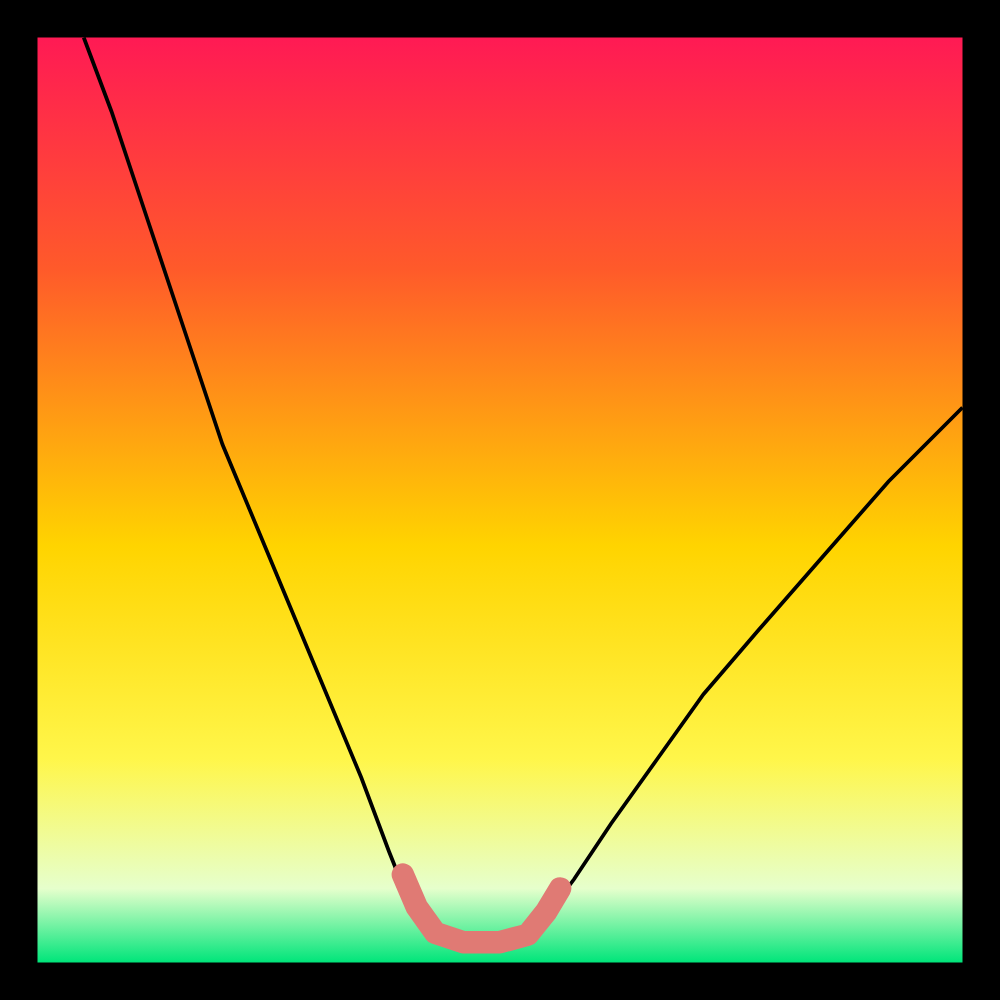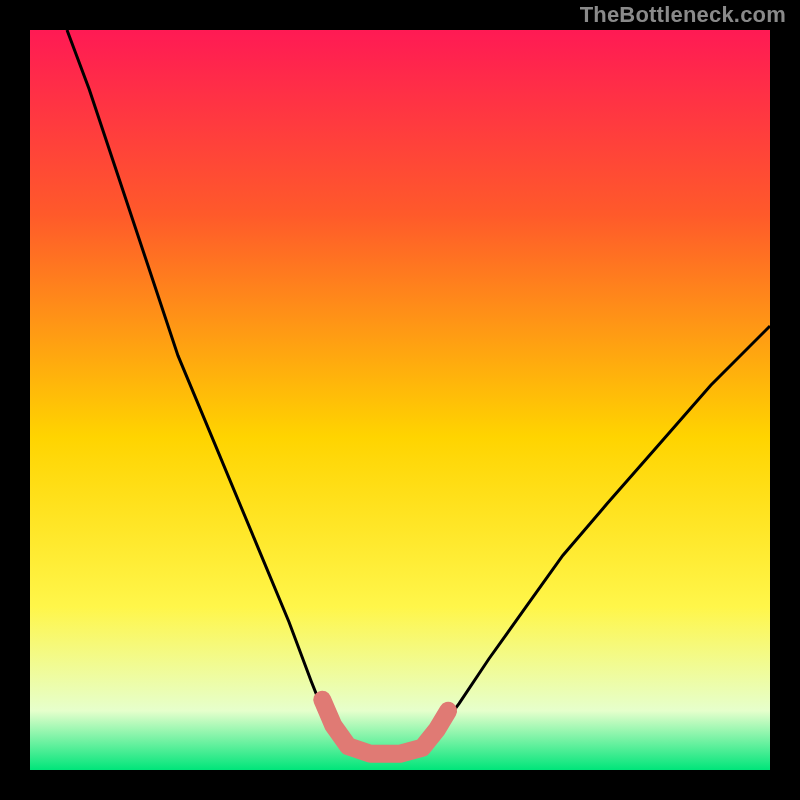--- a/index.html
+++ b/index.html
@@ -47,14 +47,13 @@
           <stop offset="78%" stop-color="#fff64a"></stop>
           <stop offset="92%" stop-color="#e6ffcc"></stop>
           <stop offset="100%" stop-color="#00e57a"></stop>
         </linearGradient>
   </defs>
   <rect id="plot-rect" fill="url(#bg-grad)" x="30" y="30" width="740" height="740"></rect>
   <path id="curve-path" fill="none" stroke-width="3" d="M67.0 30.0 L89.2 89.2 L118.8 178.0 L148.4 266.8 L178.0 355.6 L215.0 444.4 L252.0 533.2 L289.0 622.0 L311.2 681.2 L326.0 718.2 L340.8 740.4 L355.6 751.5 L370.4 755.2 L385.2 755.2 L400.0 755.2 L414.8 751.5 L437.0 733.0 L459.2 703.4 L488.8 659.0 L525.8 607.2 L562.8 555.4 L607.2 503.6 L659.0 444.4 L710.8 385.2 L770.0 326.0" stroke="#000000"></path>
   <path id="highlight-path" fill="none" stroke-width="18" stroke-linecap="round" stroke-linejoin="round" d="M322.3 699.7 L333.4 725.6 L348.2 746.3 L370.4 753.7 L400.0 753.7 L422.2 747.8 L437.0 729.3 L448.1 710.8" stroke="#e07a74"></path>
 </svg>
 
-<div class="watermark">TheBottleneck.com</div>
 </div>
 
 </body></html>

